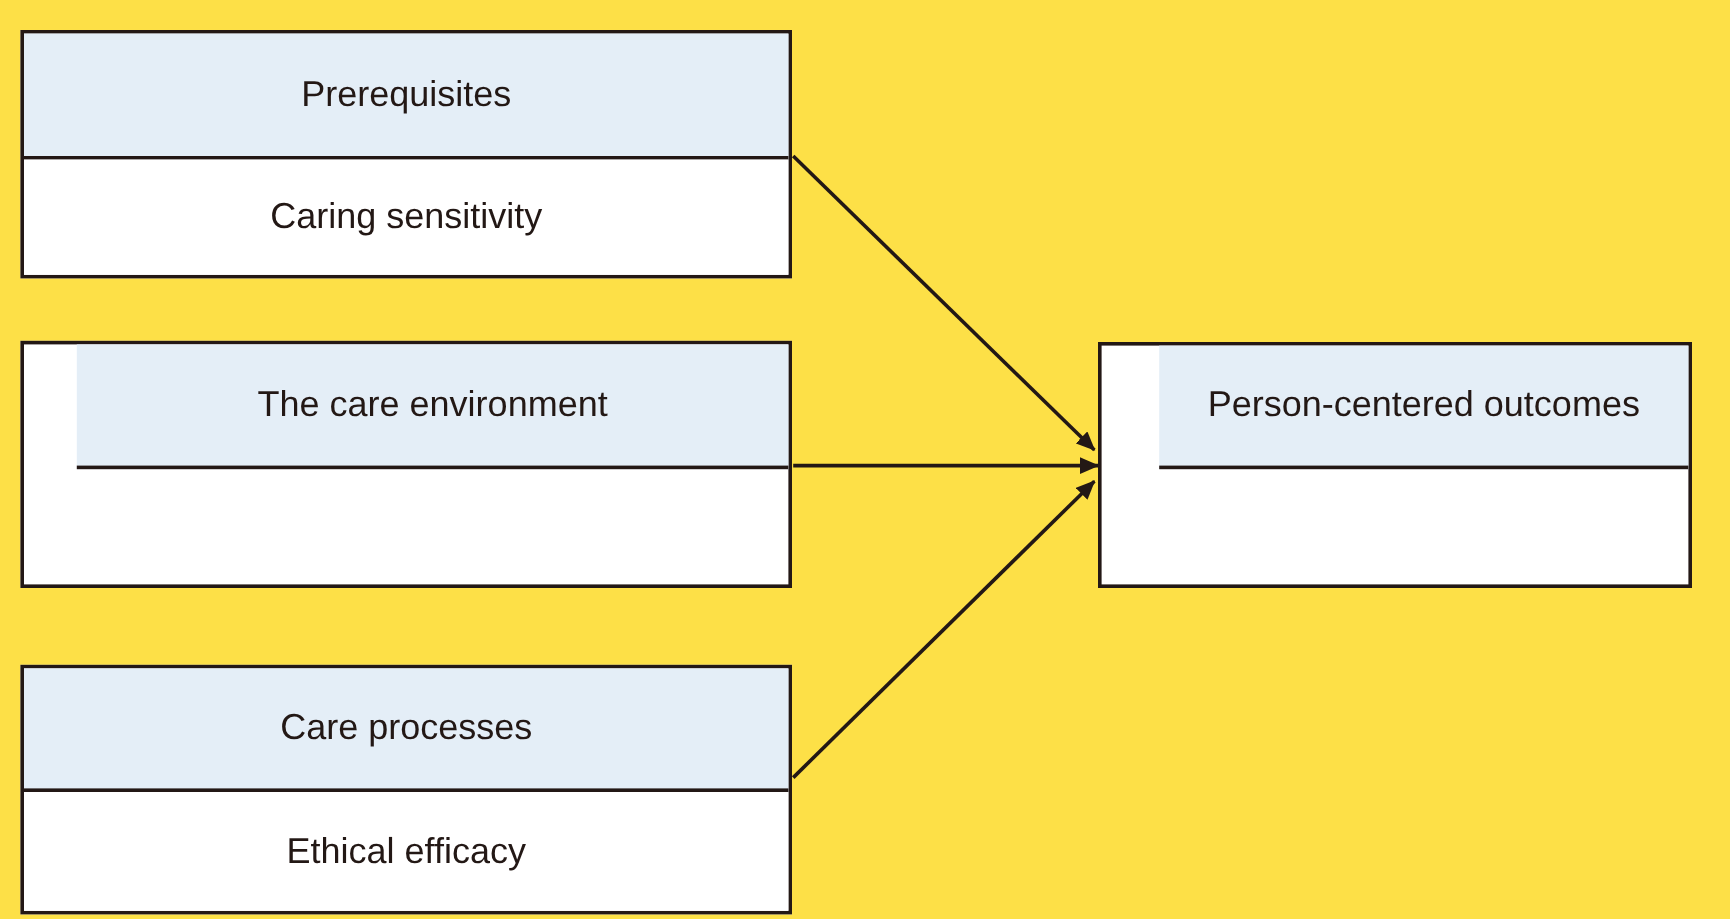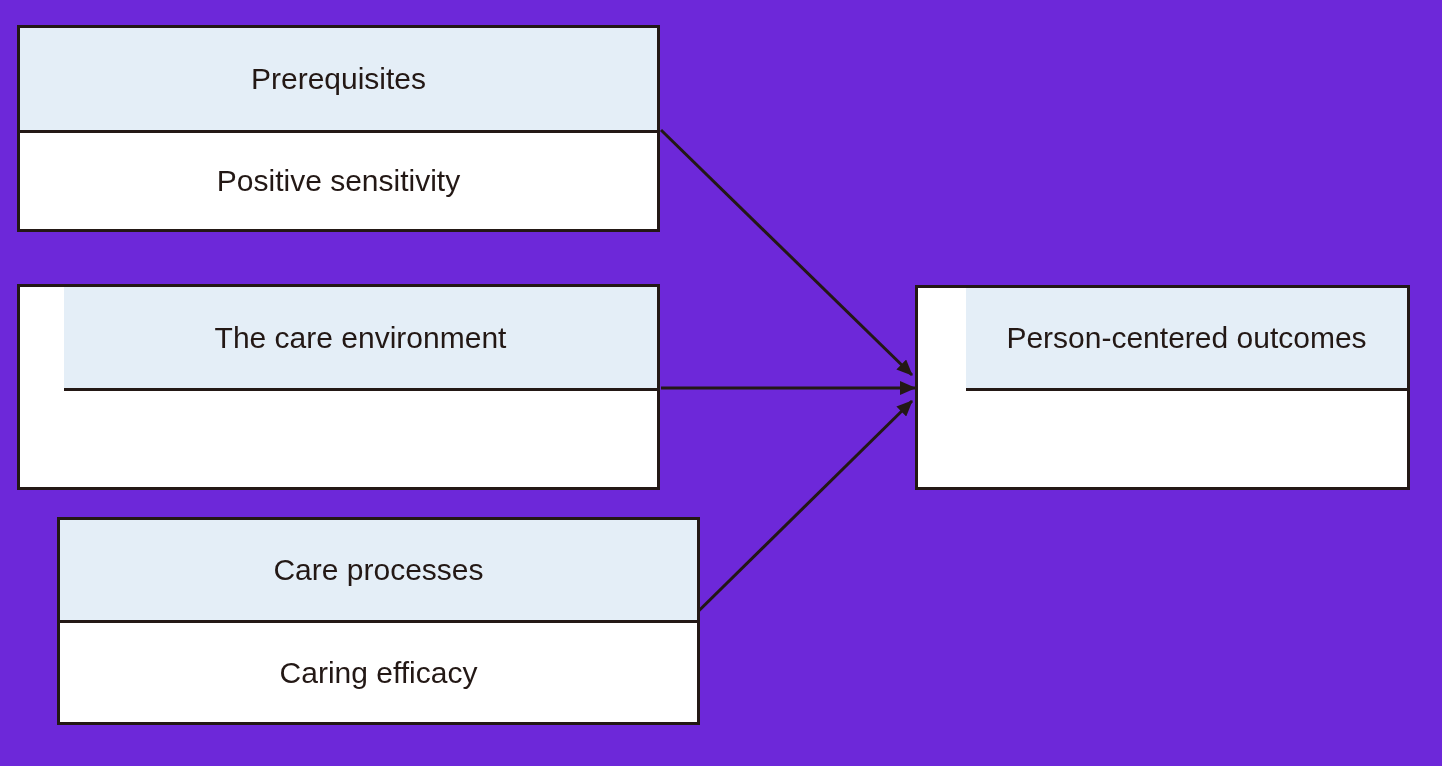--- a/index.html
+++ b/index.html
@@ -4,21 +4,21 @@
 <style>
   :root{
     --header-fill:#e4eef7;
     --body-fill:#ffffff;
     --line:#231815;
   }
   html,body{margin:0;padding:0;background:#ffffff;}
   .canvas{
     position:relative;
     width:1442px;height:766px;
-    background:#6d28d9;
+    background:#fde047;
     font-family:"Liberation Sans", sans-serif;
     color:var(--line,#231815);
     overflow:hidden;
   }
   .arrows{
     position:absolute;left:0;top:0;width:1442px;height:766px;
     pointer-events:none;
     color:var(--line,#231815);
   }
   .arrows line{stroke:currentColor;stroke-width:3;}
@@ -40,21 +40,21 @@
     flex:1;
     display:flex;align-items:center;justify-content:center;
     font-size:30px;
     background:var(--body-fill,#ffffff);
   }
   
   .box-prerequisites    {left:17px;  top:25px;  width:643px; height:207px;}
   .box-prerequisites    .box-header{height:105px;}
   .box-care-environment {left:17px;  top:284px; width:643px; height:206px;padding-left:44px;}
   .box-care-environment .box-header{height:104px;}
-  .box-care-processes   {left:17px;  top:517px; width:643px; height:208px;margin-left:40px;}
+  .box-care-processes   {left:17px;  top:554px; width:643px; height:208px;}
   .box-care-processes   .box-header{height:103px;}
   .box-outcomes         {left:915px; top:285px; width:495px; height:205px;}
   .box-outcomes         .box-header{height:103px;margin-left:48px;}
 </style>
 </head>
 <body>
 
 <div class="canvas">
 
   <svg class="arrows" viewBox="0 0 1442 766" xmlns="http://www.w3.org/2000/svg" aria-hidden="true">
@@ -66,36 +66,36 @@
     <line x1="661" y1="130" x2="912" y2="375" marker-end="url(#ah)"></line>
     <line x1="661" y1="388" x2="915" y2="388" marker-end="url(#ah)"></line>
     <line x1="661" y1="648" x2="912" y2="401" marker-end="url(#ah)"></line>
   </svg>
 
   <div class="box box-prerequisites">
     <div class="box-header">
       <span>Prerequisites</span>
     </div>
     <div class="box-body">
-      <span>Positive sensitivity</span>
+      <span>Caring sensitivity</span>
     </div>
   </div>
 
   <div class="box box-care-environment">
     <div class="box-header">
       <span>The care environment</span>
     </div>
   </div>
 
   <div class="box box-care-processes">
     <div class="box-header">
       <span>Care processes</span>
     </div>
     <div class="box-body">
-      <span>Caring efficacy</span>
+      <span>Ethical efficacy</span>
     </div>
   </div>
 
   <div class="box box-outcomes">
     <div class="box-header">
       <span>Person-centered outcomes</span>
     </div>
   </div>
 
 </div>

